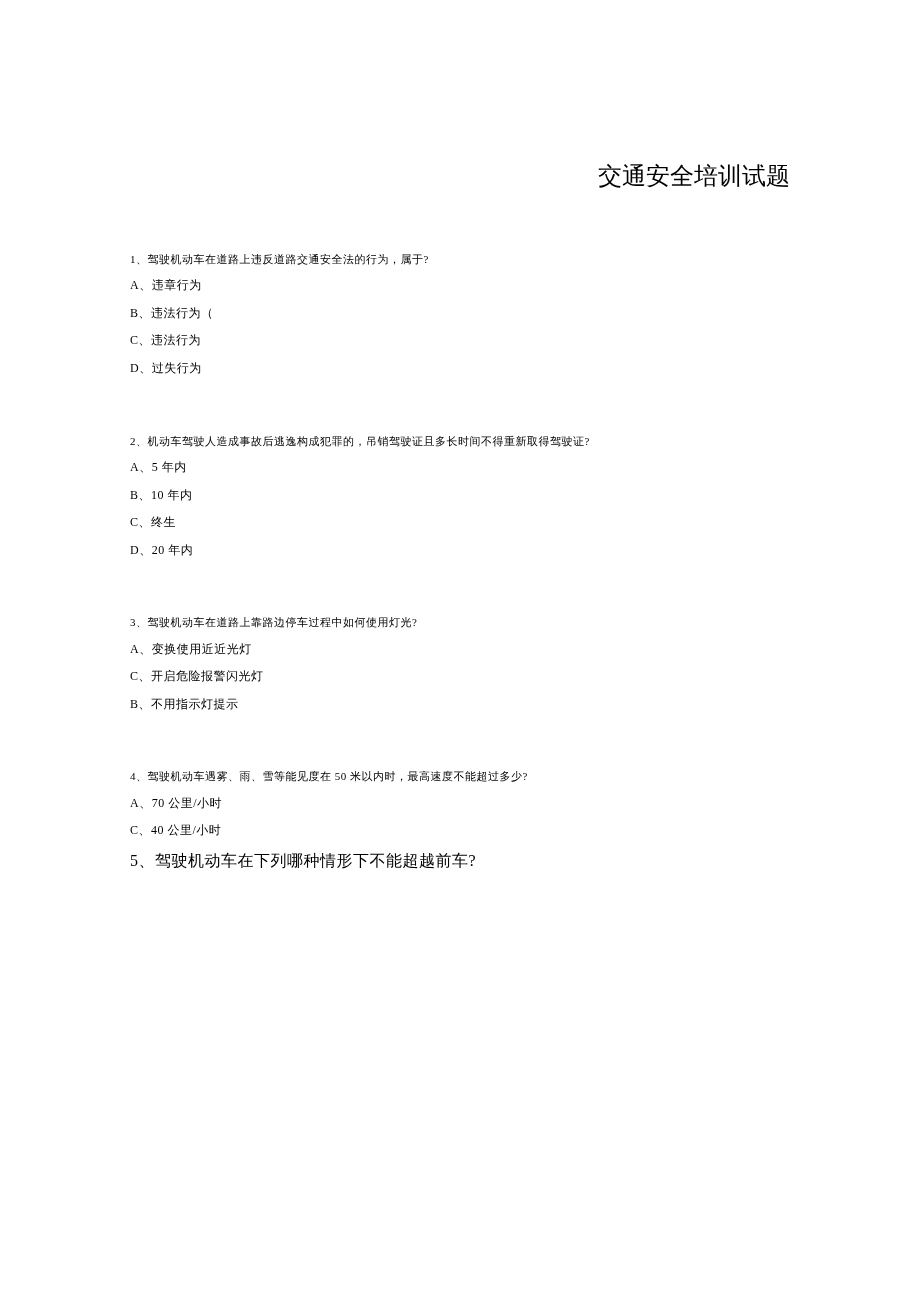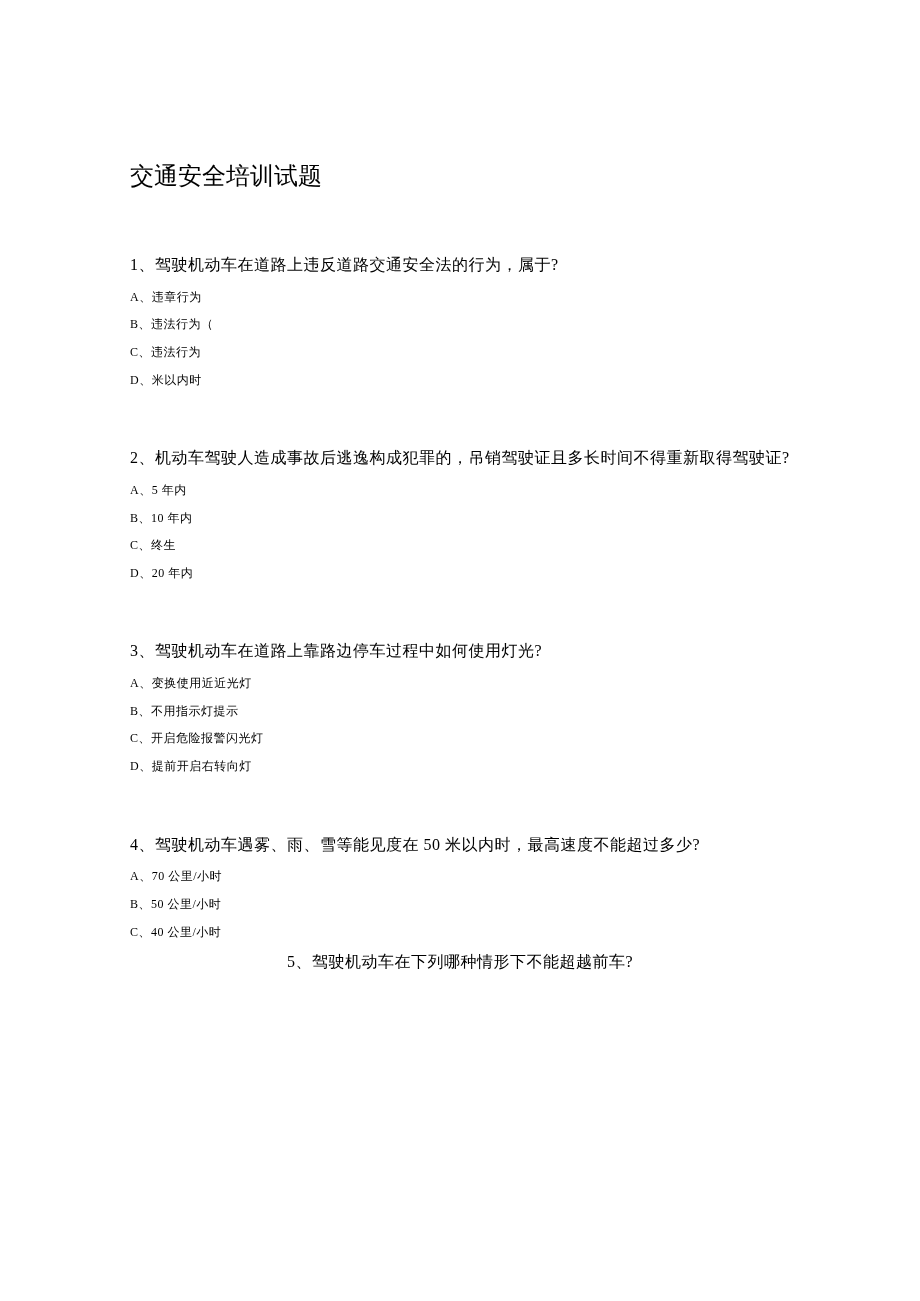--- a/index.html
+++ b/index.html
@@ -9,78 +9,75 @@
     }
     body {
       background: #ffffff;
       width: 920px;
       height: 1301px;
       font-family: "SimSun", "宋体", serif;
       color: #000000;
       padding: 160px 130px 60px 130px;
     }
     .title {
-      text-align: left;
+      text-align: right;
       font-size: 24px;
       font-weight: normal;
       margin-bottom: 55px;
       font-family: "SimSun", "宋体", serif;
     }
     .question-block {
       margin-bottom: 46px;
     }
     .question-block.last {
       margin-bottom: 16px;
     }
     .question-text {
-      font-size: 16px;
+      font-size: 11px;
       line-height: 2.3;
       letter-spacing: 0.5px;
     }
     .option {
       font-size: 12px;
       line-height: 2.3;
       letter-spacing: 0.5px;
     }
     .q5-text {
       font-size: 16px;
       line-height: 1.8;
       letter-spacing: 0.5px;
       margin-top: 2px;
-      text-align: center;
     }
   </style>
 </head>
 <body>
 
 <h1 class="title">交通安全培训试题</h1>
 
 <div class="question-block">
   <div class="question-text">1、驾驶机动车在道路上违反道路交通安全法的行为，属于?</div>
   <div class="option">A、违章行为</div>
   <div class="option">B、违法行为（</div>
   <div class="option">C、违法行为</div>
-  <div class="option">D、米以内时</div>
+  <div class="option">D、过失行为</div>
 </div>
 
 <div class="question-block">
   <div class="question-text">2、机动车驾驶人造成事故后逃逸构成犯罪的，吊销驾驶证且多长时间不得重新取得驾驶证?</div>
   <div class="option">A、5 年内</div>
   <div class="option">B、10 年内</div>
   <div class="option">C、终生</div>
   <div class="option">D、20 年内</div>
 </div>
 
 <div class="question-block">
   <div class="question-text">3、驾驶机动车在道路上靠路边停车过程中如何使用灯光?</div>
   <div class="option">A、变换使用近近光灯</div>
+  <div class="option">C、开启危险报警闪光灯</div>
   <div class="option">B、不用指示灯提示</div>
-  <div class="option">C、开启危险报警闪光灯</div>
-  <div class="option">D、提前开启右转向灯</div>
 </div>
 
 <div class="question-block last">
   <div class="question-text">4、驾驶机动车遇雾、雨、雪等能见度在 50 米以内时，最高速度不能超过多少?</div>
   <div class="option">A、70 公里/小时</div>
-  <div class="option">B、50 公里/小时</div>
   <div class="option">C、40 公里/小时</div>
   <div class="q5-text">5、驾驶机动车在下列哪种情形下不能超越前车?</div>
 </div>
 
 </body></html>

